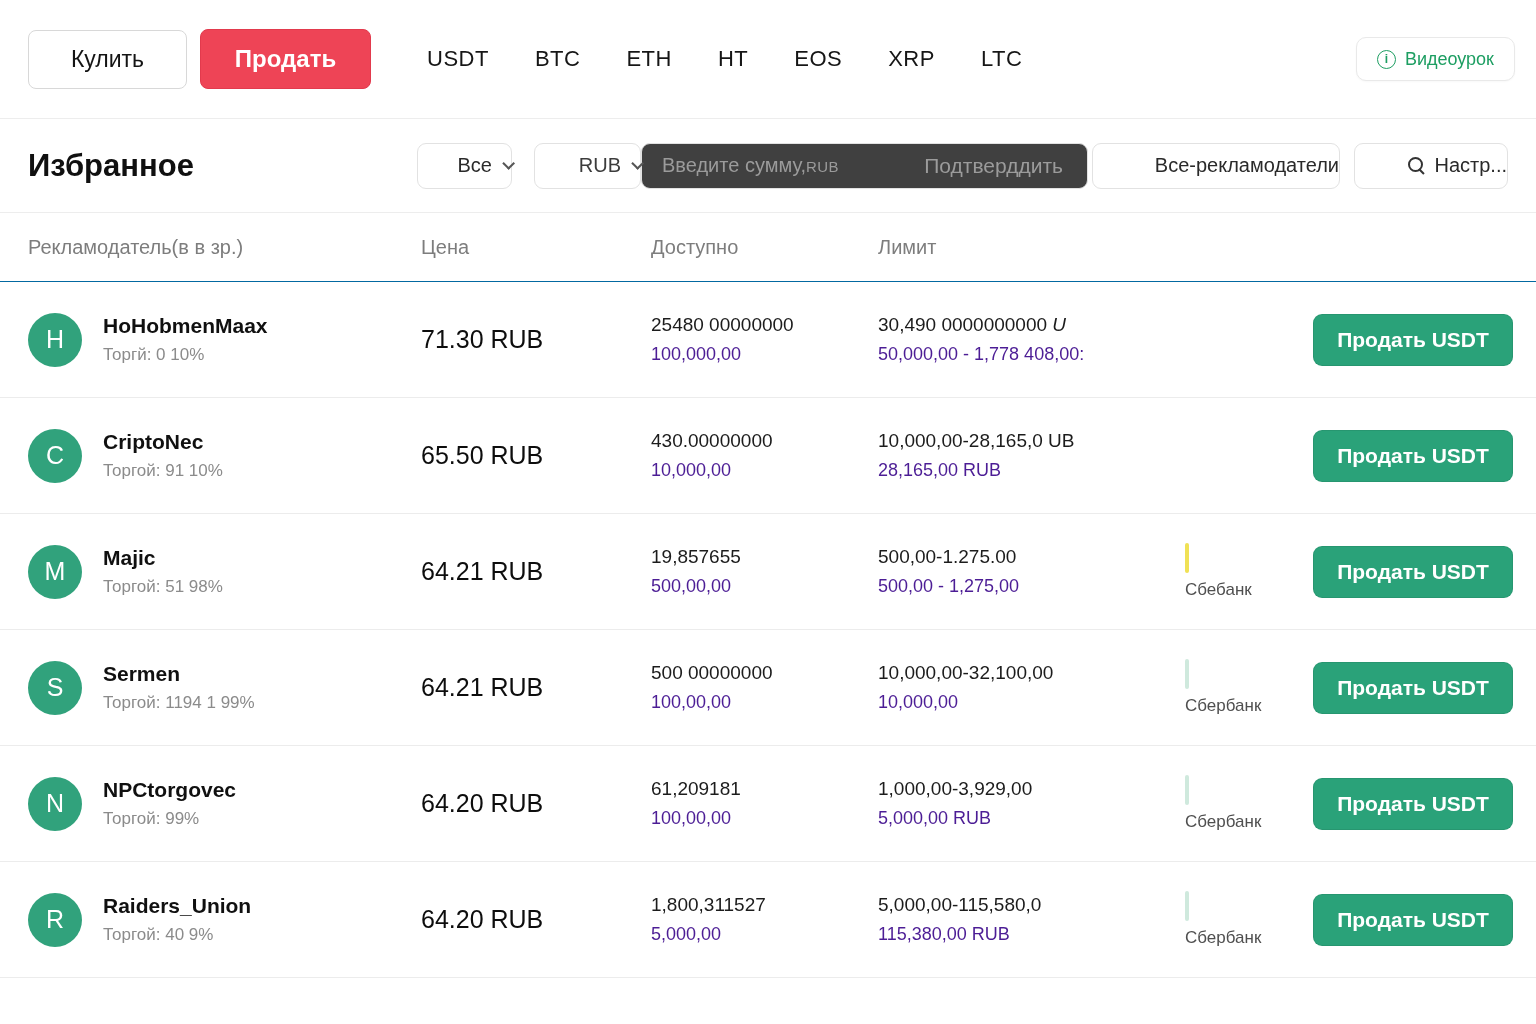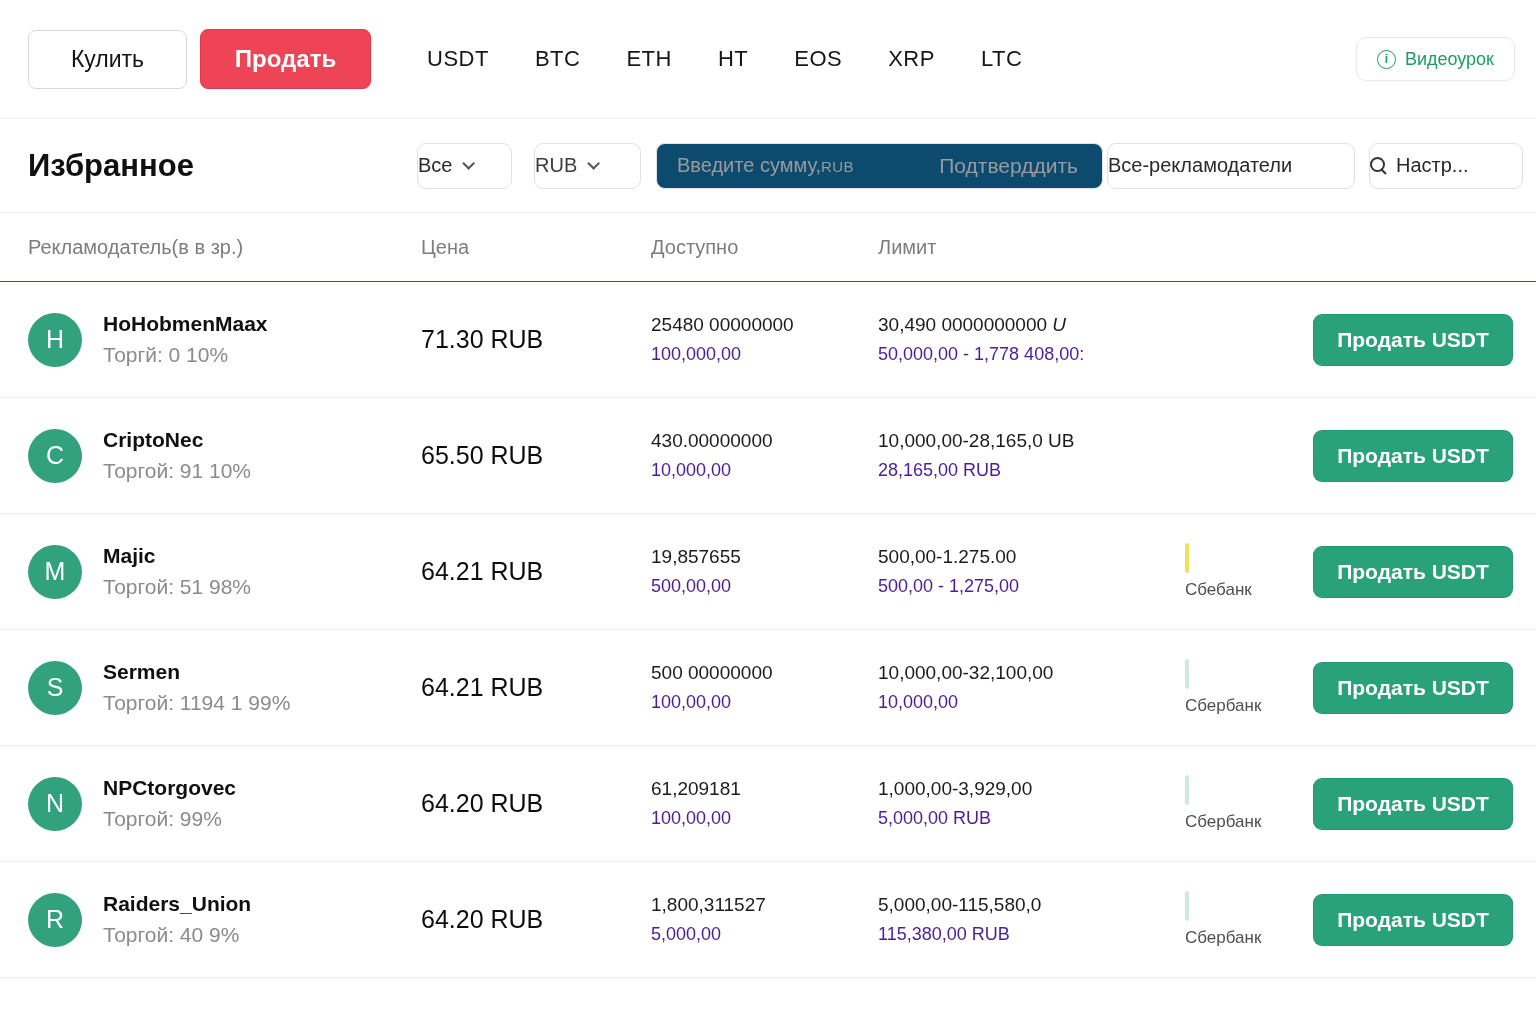--- a/index.html
+++ b/index.html
@@ -16,25 +16,25 @@
   .video-btn { position:absolute; right:21px; top:37px; height:44px; padding:0 20px; border:1px solid #e9e9e9; border-radius:10px;
                display:flex; align-items:center; gap:9px; color:#1d9e62; font-size:18px; background:#fff; cursor:pointer;
                box-shadow:0 1px 2px rgba(0,0,0,0.03); }
   .info-icon { width:19px; height:19px; border:1.8px solid #1d9e62; border-radius:50%; display:flex; align-items:center;
                justify-content:center; font-size:12px; font-weight:700; color:#1d9e62; font-style:normal; }
 
   
   .filter-row { height:95px; border-top:1px solid #ededed; border-bottom:1px solid #ededed; display:flex; align-items:center; }
   .page-title { margin-left:28px; font-size:31px; font-weight:700; color:#101010; width:389px; }
   .chip { height:46px; border:1px solid #e2e2e2; border-radius:9px; background:#fff; display:flex; align-items:center;
-          justify-content:flex-start; font-size:20px; color:#2a2a2a; cursor:pointer; }
+          justify-content:flex-end; font-size:20px; color:#2a2a2a; cursor:pointer; }
   .chip.all { width:95px; gap:10px; }
   .chip.cur { width:107px; margin-left:22px; gap:10px; color:#3c3c3c; }
   .chevron { width:9px; height:9px; border-right:2px solid #555; border-bottom:2px solid #555; transform:rotate(45deg) translateY(-3px); }
-  .amount-box { width:447px; height:46px; margin-left:15px; border:1px solid #e2e2e2; border-radius:9px; background:#0c4a6e;
+  .amount-box { width:447px; height:46px; margin-left:0; border:1px solid #e2e2e2; border-radius:9px; background:#404040;
                 display:flex; align-items:center; justify-content:space-between; padding:0 24px 0 20px; }
   .placeholder { color:#9b9b9b; font-size:20px; }
   .placeholder .small-cur { font-size:15px; letter-spacing:0.5px; }
   .confirm-label { color:#9b9b9b; font-size:21px; cursor:pointer; }
   .chip.advertisers { width:248px; margin-left:4px; font-size:20px; }
   .chip.settings { width:154px; margin-left:14px; gap:8px; font-size:20px; }
   .search-icon { width:18px; height:18px; position:relative; display:inline-block; }
   .search-icon::before { content:""; position:absolute; left:0; top:0; width:11px; height:11px; border:2px solid #333; border-radius:50%; }
   .search-icon::after { content:""; position:absolute; left:11px; top:11px; width:7px; height:2px; background:#333; transform:rotate(45deg); transform-origin:left center; }
 
@@ -42,21 +42,21 @@
   .grid { display:grid; grid-template-columns:421px 230px 227px 307px 128px 1fr; align-items:center; }
   .thead { height:69px; border-bottom:1px solid #0369a1; color:#7d7d7d; font-size:20px; }
   .thead .h { padding-left:0; }
   .thead .h.first { padding-left:28px; }
   .row { height:116px; border-bottom:1px solid #ececec; }
   .adv-cell { display:flex; align-items:center; padding-left:28px; }
   .avatar { width:54px; height:54px; border-radius:50%; background:#31a27c; color:#fff; font-size:25px; font-weight:500;
             display:flex; align-items:center; justify-content:center; flex:0 0 54px; cursor:pointer; }
   .adv-info { margin-left:21px; }
   .adv-name { font-size:21px; font-weight:700; color:#101010; cursor:pointer; }
-  .adv-trades { font-size:21px; color:#8b8b8b; margin-top:7px; }
+  .adv-trades { font-size:17px; color:#8b8b8b; margin-top:7px; }
   .price-cell { font-size:25px; font-weight:400; color:#0d0d0d; }
   .two-line .l1 { font-size:19px; color:#1c1c1c; }
   .two-line .l2 { font-size:18px; color:#4c1d95; margin-top:8px; }
   .limit-suffix { font-style:italic; }
   .pay-badge { display:flex; gap:7px;flex-direction:column; }
   .pay-bar { width:4px; height:30px; border-radius:2px; background:#cfe9dd; }
   .pay-label { font-size:17px; color:#4f4f4f; }
   .sell-btn { width:200px; height:52px; border:1px solid rgba(0,0,0,0.07); border-radius:9px; background:#2aa279; color:#fff;
               font-size:21px; font-weight:700; display:flex; align-items:center; justify-content:center; cursor:pointer; }
 </style>

